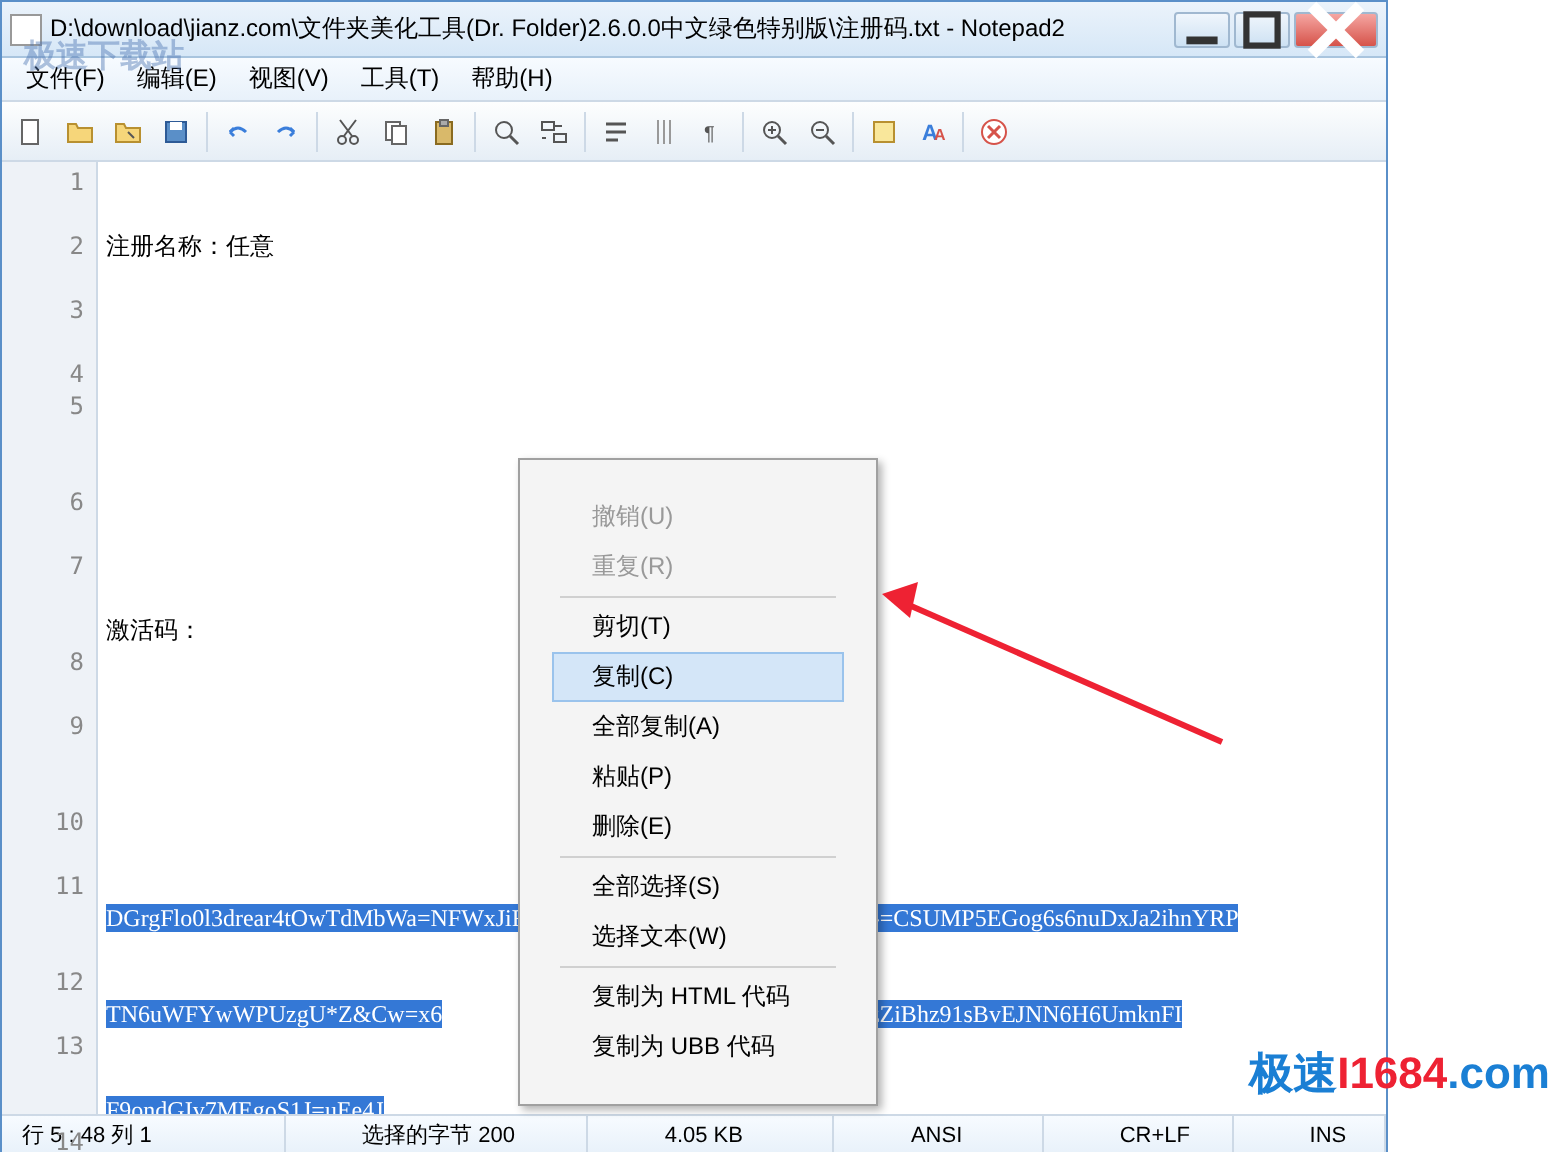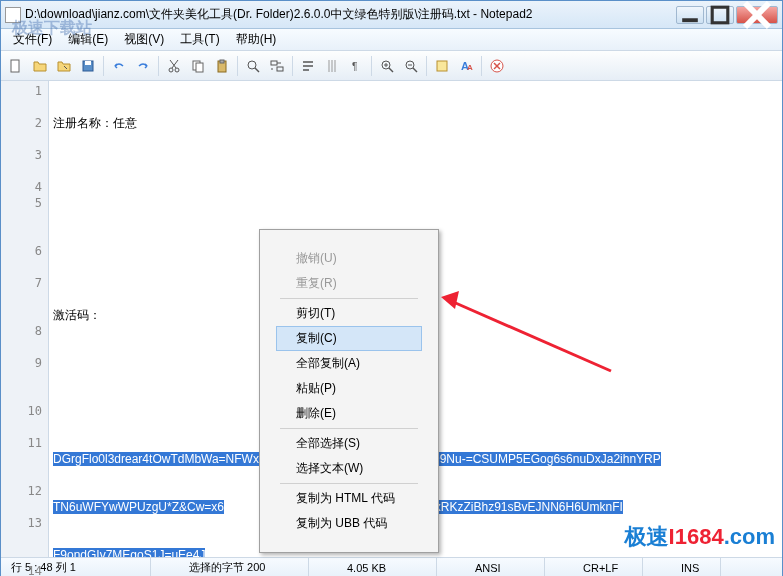--- a/index.html
+++ b/index.html
@@ -1,35 +1,35 @@
 <!DOCTYPE html>
 <html><head>
 <meta charset="utf-8">
 <style>
 * { margin: 0; padding: 0; box-sizing: border-box; }
 body { font-family: "Microsoft YaHei", SimSun, sans-serif; font-size: 12px; background: #fff; width: 783px; height: 576px; overflow: hidden; position: relative; }
-.window { border: 1px solid #5a8fc8; width: 783px; height: 576px; background: #fff; }
+.window { border: 1px solid #5a8fc8; width: 694px; height: 576px; background: #fff; }
 .titlebar { height: 28px; background: linear-gradient(#ebf3fb, #d6e7f7); display: flex; align-items: center; padding: 0 4px; border-bottom: 1px solid #a8c4de; }
 .title-icon { width: 16px; height: 16px; background: #fff; border: 1px solid #999; margin-right: 4px; }
 .title-text { flex: 1; font-size: 12px; color: #000; white-space: nowrap; overflow: hidden; }
 .win-btns { display: flex; gap: 2px; }
 .win-btn { width: 28px; height: 18px; border: 1px solid #a0b8d0; border-radius: 2px; display: flex; align-items: center; justify-content: center; font-size: 11px; cursor: pointer; }
 .win-min { background: linear-gradient(#f0f6fc, #cde1f3); }
 .win-max { background: linear-gradient(#f0f6fc, #cde1f3); }
 .win-close { width: 42px; background: linear-gradient(#f5a6a2, #d6534a); color: #fff; }
 .menubar { height: 22px; background: linear-gradient(#f7fbff, #e8f1fa); display: flex; align-items: flex-start; padding: 0 4px; border-bottom: 1px solid #cdd9e6; }
 .menu-item { padding: 2px 8px; font-size: 12px; }
 .toolbar { height: 30px; background: linear-gradient(#fdfefe, #e6eef6); display: flex; align-items: center; padding: 0 4px; gap: 2px; border-bottom: 1px solid #cdd9e6; }
 .tb-btn { width: 22px; height: 22px; border: 1px solid transparent; border-radius: 2px; display: flex; align-items: center; justify-content: center; cursor: pointer; }
 .tb-btn svg { width: 16px; height: 16px; }
 .tb-sep { width: 1px; height: 20px; background: #cdd9e6; margin: 0 2px; }
 .editor-area { position: relative; height: 476px; display: flex; }
 .gutter { width: 48px; background: #eef2f7; border-right: 1px solid #cdd9e6; text-align: right; padding-right: 6px; font-family: Consolas, monospace; font-size: 12px; color: #888; line-height: 16px; padding-top: 2px; }
 .gutter div { height: 16px; }
-.content { flex: 1; font-family: Liberation Sans, sans-serif; font-size: 12px; line-height: 16px; padding: 2px 4px; white-space: pre; overflow: hidden; }
+.content { flex: 1; font-family: Liberation Serif, serif; font-size: 12px; line-height: 16px; padding: 2px 4px; white-space: pre; overflow: hidden; }
 .content .line { height: 16px; white-space: pre; overflow: hidden; }
 .selected { background: #3478d6; color: #fff; }
 .context-menu { position: absolute; left: 258px; top: 148px; width: 180px; background: #f4f4f4; border: 1px solid #a0a0a0; box-shadow: 2px 2px 4px rgba(0,0,0,0.3); z-index: 100; padding: 16px; }
 .cm-item { padding: 4px 20px; font-size: 12px; cursor: pointer; }
 .cm-item.hover { background: #d4e6f8; border: 1px solid #9ac3ec; padding: 3px 19px; }
 .cm-item.disabled { color: #999; }
 .cm-sep { height: 1px; background: #d0d0d0; margin: 2px 4px; }
 .arrow { position: absolute; left: 440px; top: 210px; z-index: 101; pointer-events: none; }
 .statusbar { height: 20px; background: linear-gradient(#f7fbff, #e8f1fa); border-top: 1px solid #cdd9e6; display: flex; align-items: center; font-size: 11px; gap: 28px; }
 .sb-cell { padding: 0 10px; border-right: 1px solid #cdd9e6; height: 100%; display: flex; align-items: center; }

